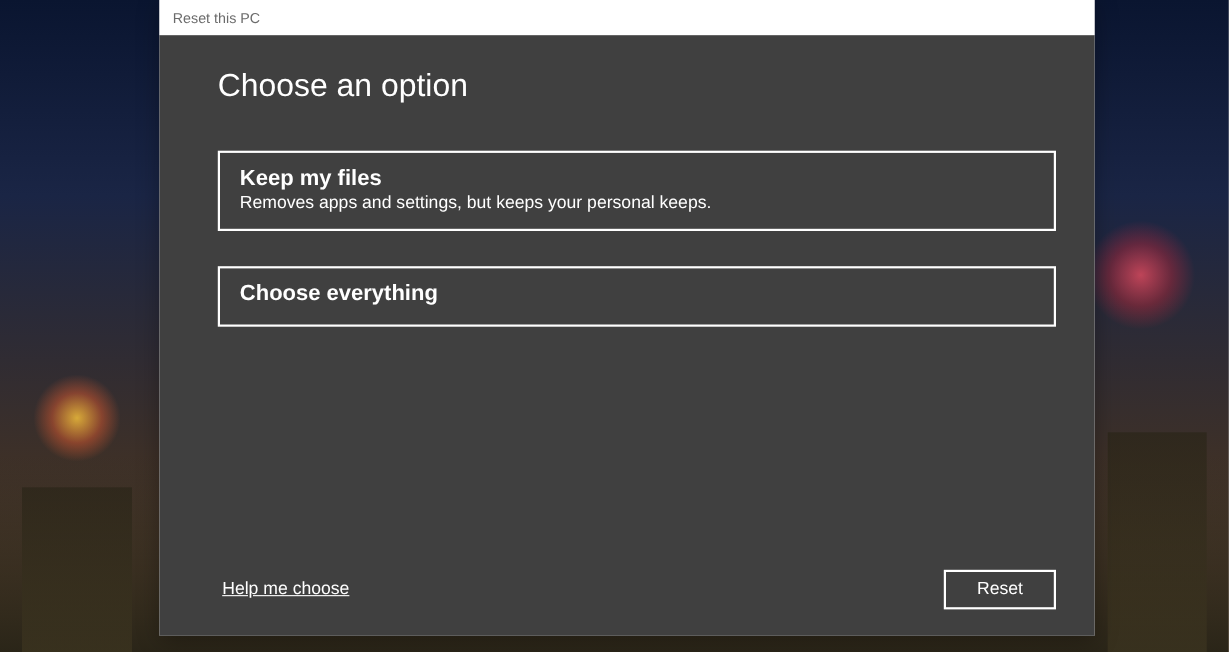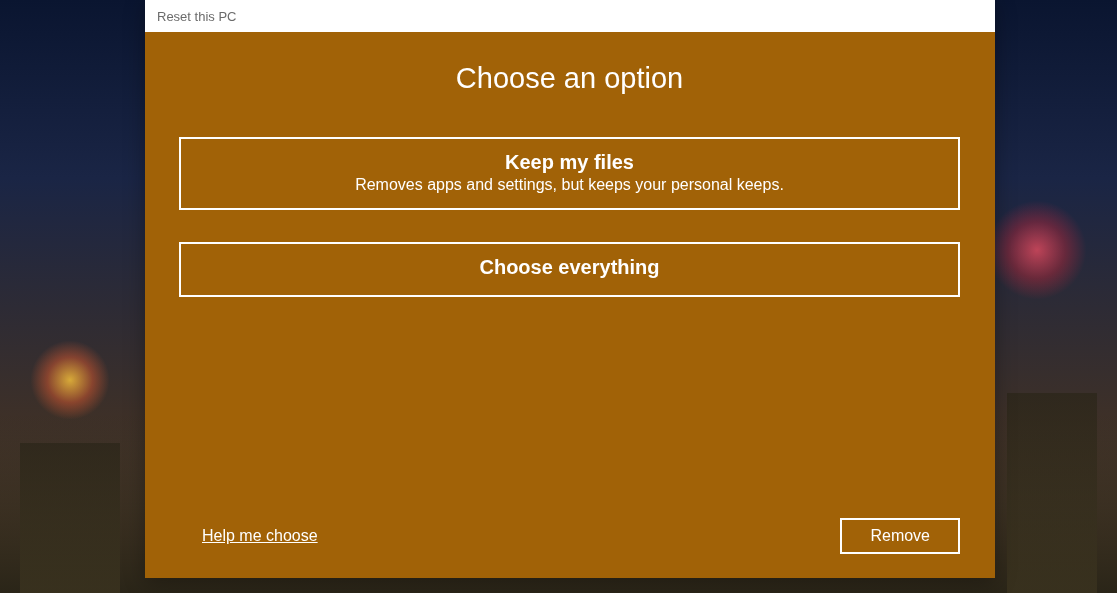--- a/index.html
+++ b/index.html
@@ -1,19 +1,18 @@
 <!DOCTYPE html>
 <html><head>
   <meta charset="utf-8">
   <style>
     * {
       margin: 0;
       padding: 0;
       box-sizing: border-box;
-      text-align: center;
     }
     body {
       width: 1117px;
       height: 593px;
       font-family: "Segoe UI", Arial, sans-serif;
       background: linear-gradient(to bottom, #0a1530 0%, #1a2545 30%, #3d3028 70%, #5a4530 100%);
       position: relative;
       overflow: hidden;
     }
     .bg-buildings {
@@ -75,23 +74,23 @@
       padding: 6px 12px;
       display: flex;
       align-items: center;
     }
     .dialog-title {
       color: #6b6b6b;
       font-size: 13px;
       font-weight: 400;
     }
     .dialog-body {
-      background: #a16207;
+      background: #404040;
       height: calc(100% - 32px);
-      padding: 30px 35px 24px 34px;
+      padding: 30px 35px 24px 53px;
       position: relative;
     }
     .dialog-heading {
       color: #ffffff;
       font-size: 29px;
       font-weight: 300;
       margin-bottom: 42px;
     }
     .option-card {
       border: 2px solid #ffffff;
@@ -156,16 +155,16 @@
       <div class="option-title">Keep my files</div>
       <div class="option-description">Removes apps and settings, but keeps your personal keeps.</div>
     </div>
 
     <div class="option-card">
       <div class="option-title">Choose everything</div>
     </div>
 
     <div class="dialog-footer">
       <a class="help-link">Help me choose</a>
-      <button class="cancel-button">Remove</button>
+      <button class="cancel-button">Reset</button>
     </div>
   </div>
 </div>
 
 </body></html>

